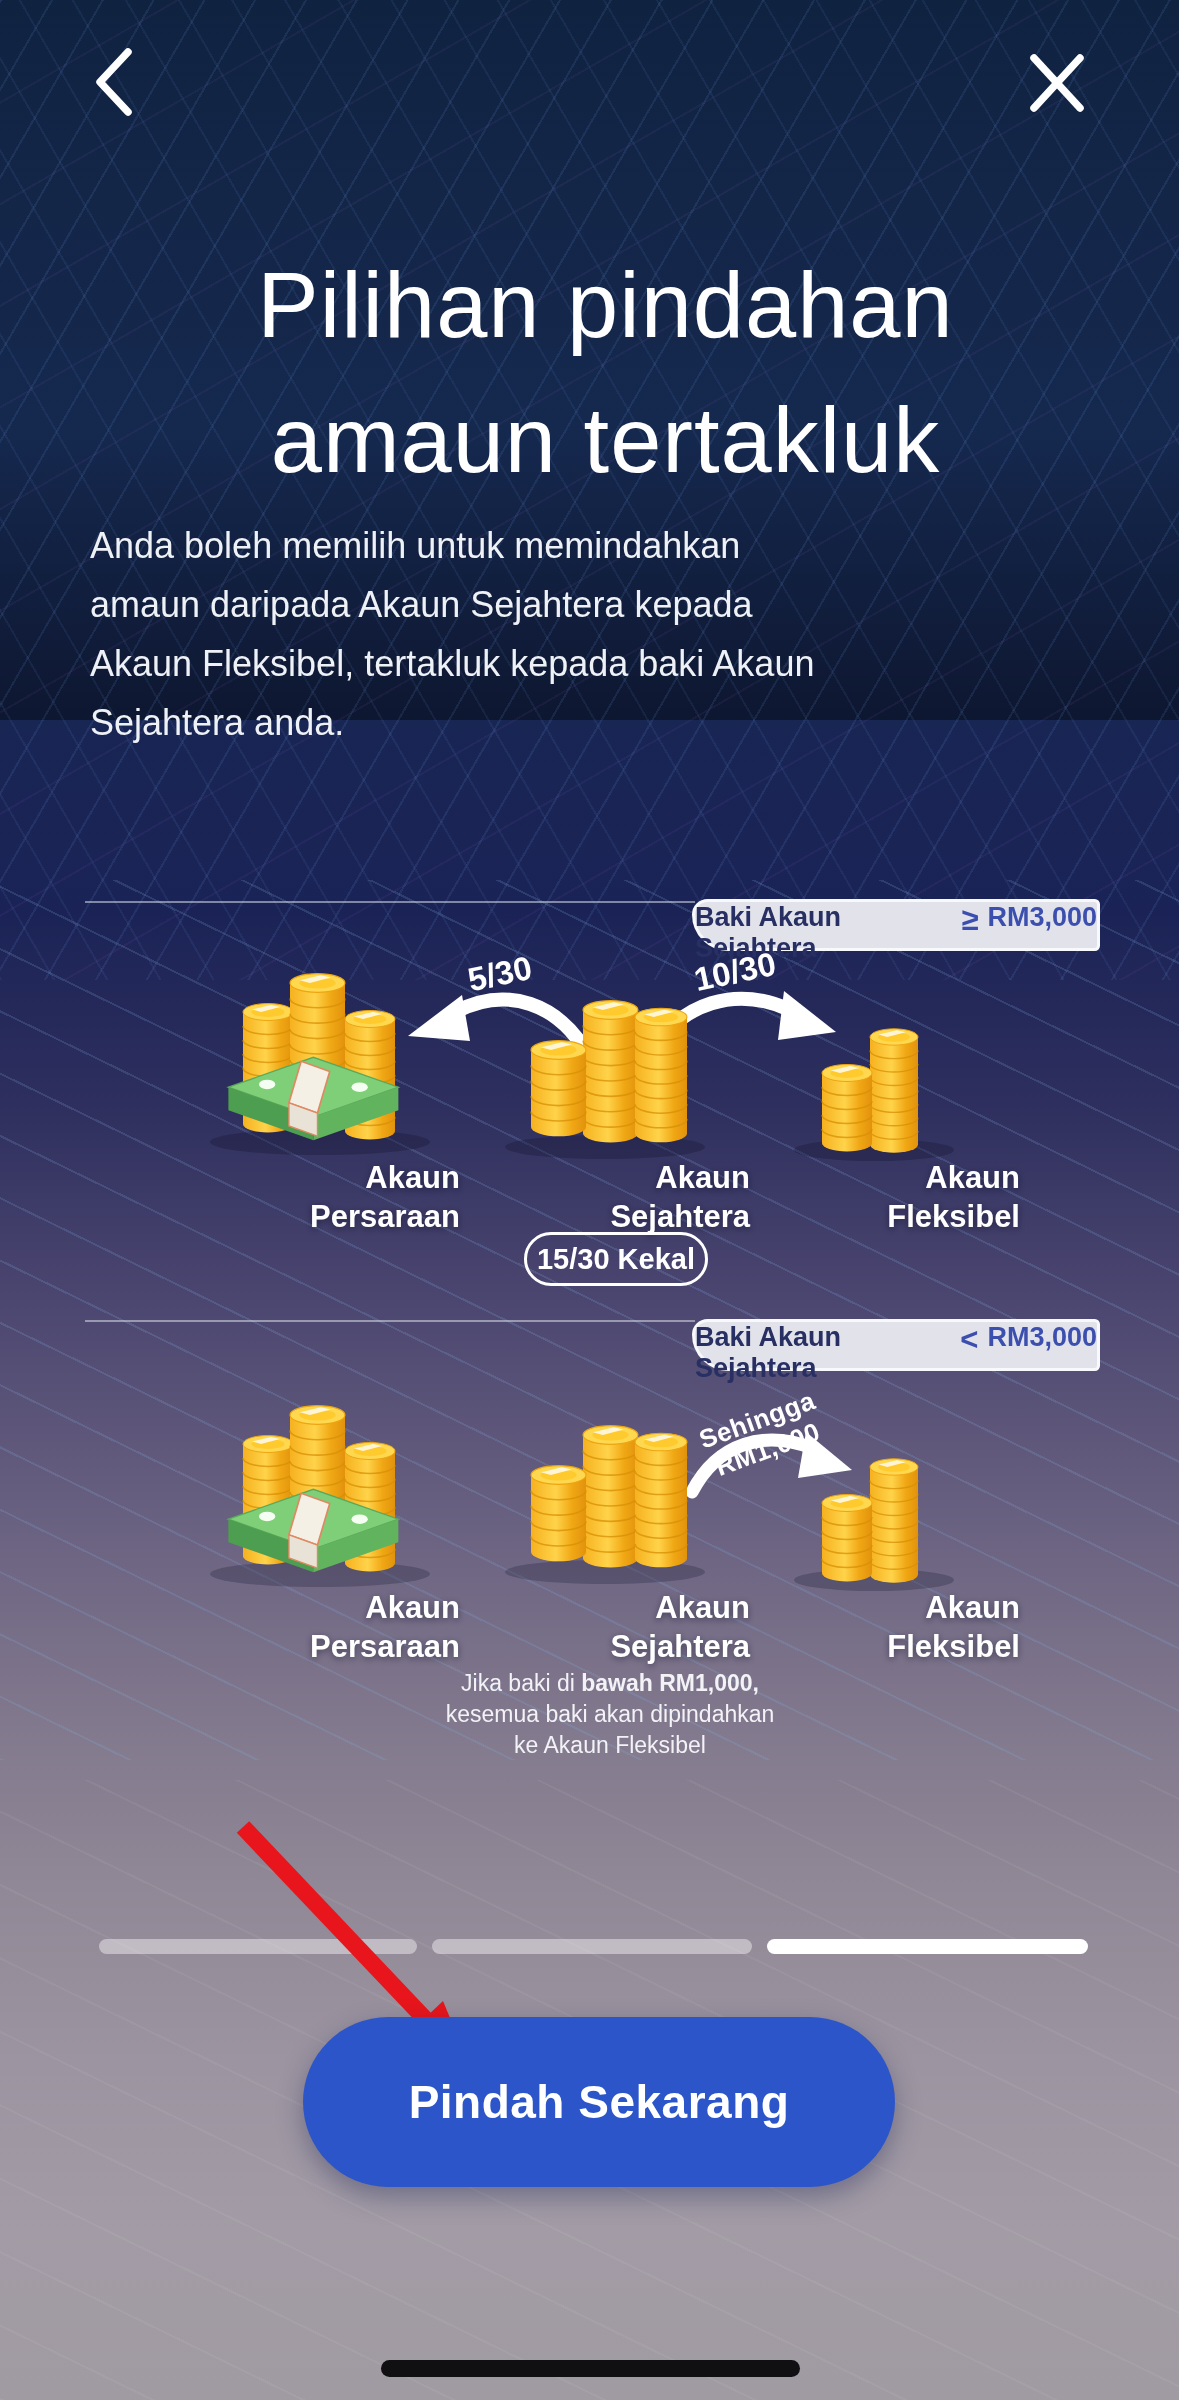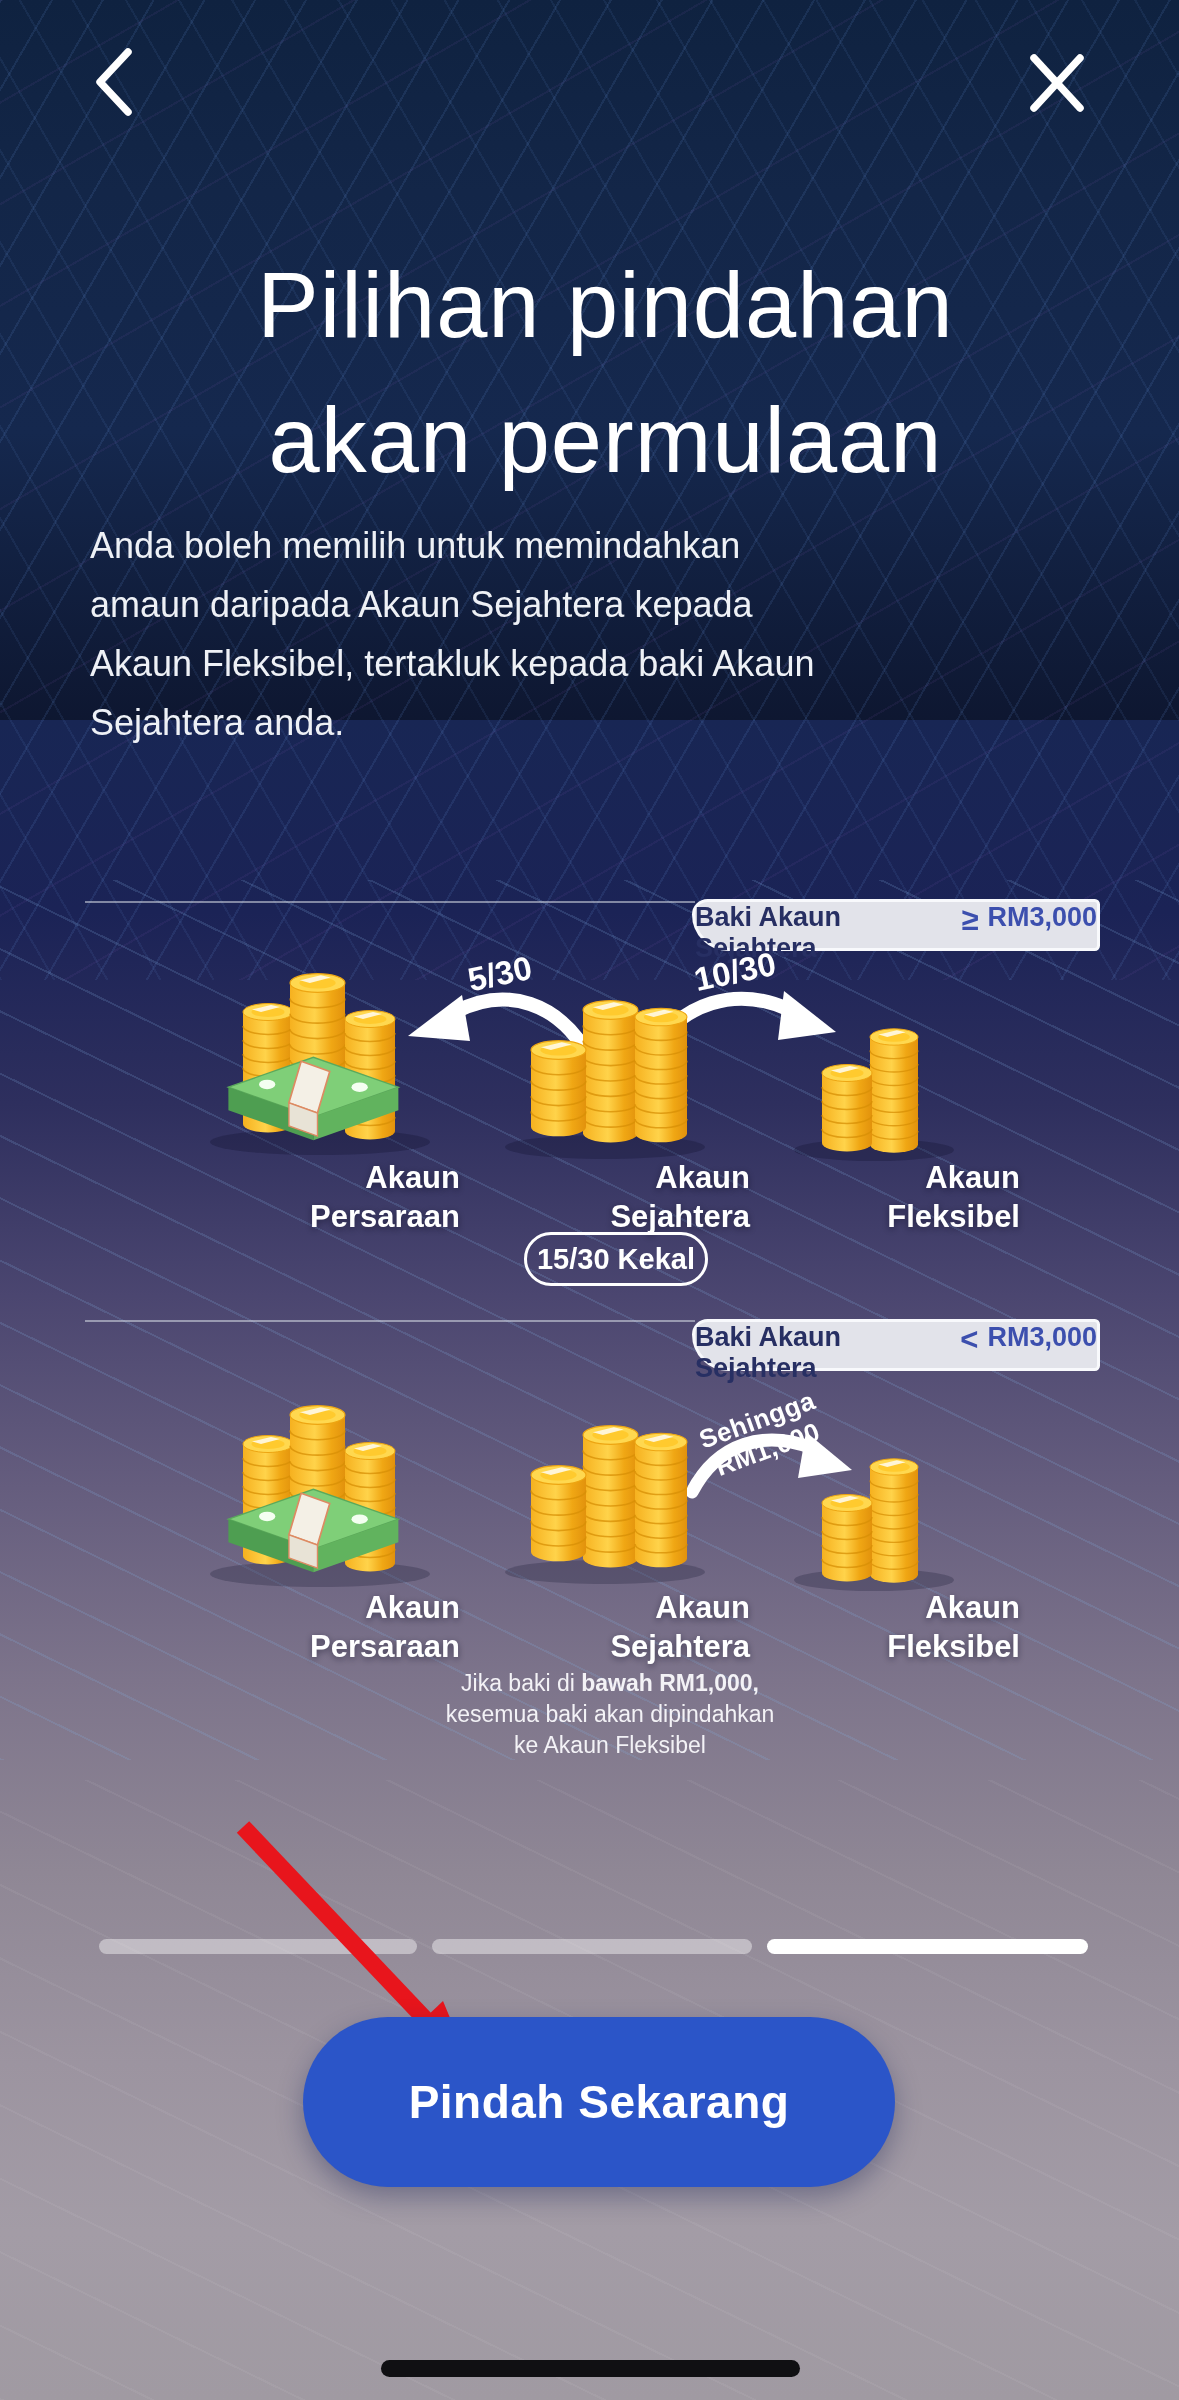--- a/index.html
+++ b/index.html
@@ -111,21 +111,21 @@
   </button>
   <button class="abs nav-btn" style="left:1016px;top:48px;width:80px;height:70px">
     <svg width="80" height="70" viewBox="0 0 80 70">
       <line x1="18" y1="10" x2="64" y2="60" stroke="#fff" stroke-width="7.5" stroke-linecap="round"></line>
       <line x1="64" y1="10" x2="18" y2="60" stroke="#fff" stroke-width="7.5" stroke-linecap="round"></line>
     </svg>
   </button>
 
   <h1 class="abs title" style="margin:16px">
     <span>Pilihan pindahan</span><br>
-    <span>akan permulaan</span>
+    <span>amaun tertakluk</span>
   </h1>
   <p class="abs subtitle" style="margin:0">
     <span>Anda boleh memilih untuk memindahkan</span><br>
     <span>amaun daripada Akaun Sejahtera kepada</span><br>
     <span>Akaun Fleksibel, tertakluk kepada baki Akaun</span><br>
     <span>Sejahtera anda.</span>
   </p>
 
   <div class="abs divider" style="left:85px;top:901px;width:610px"></div>
   <div class="abs badge" style="top:899px">

